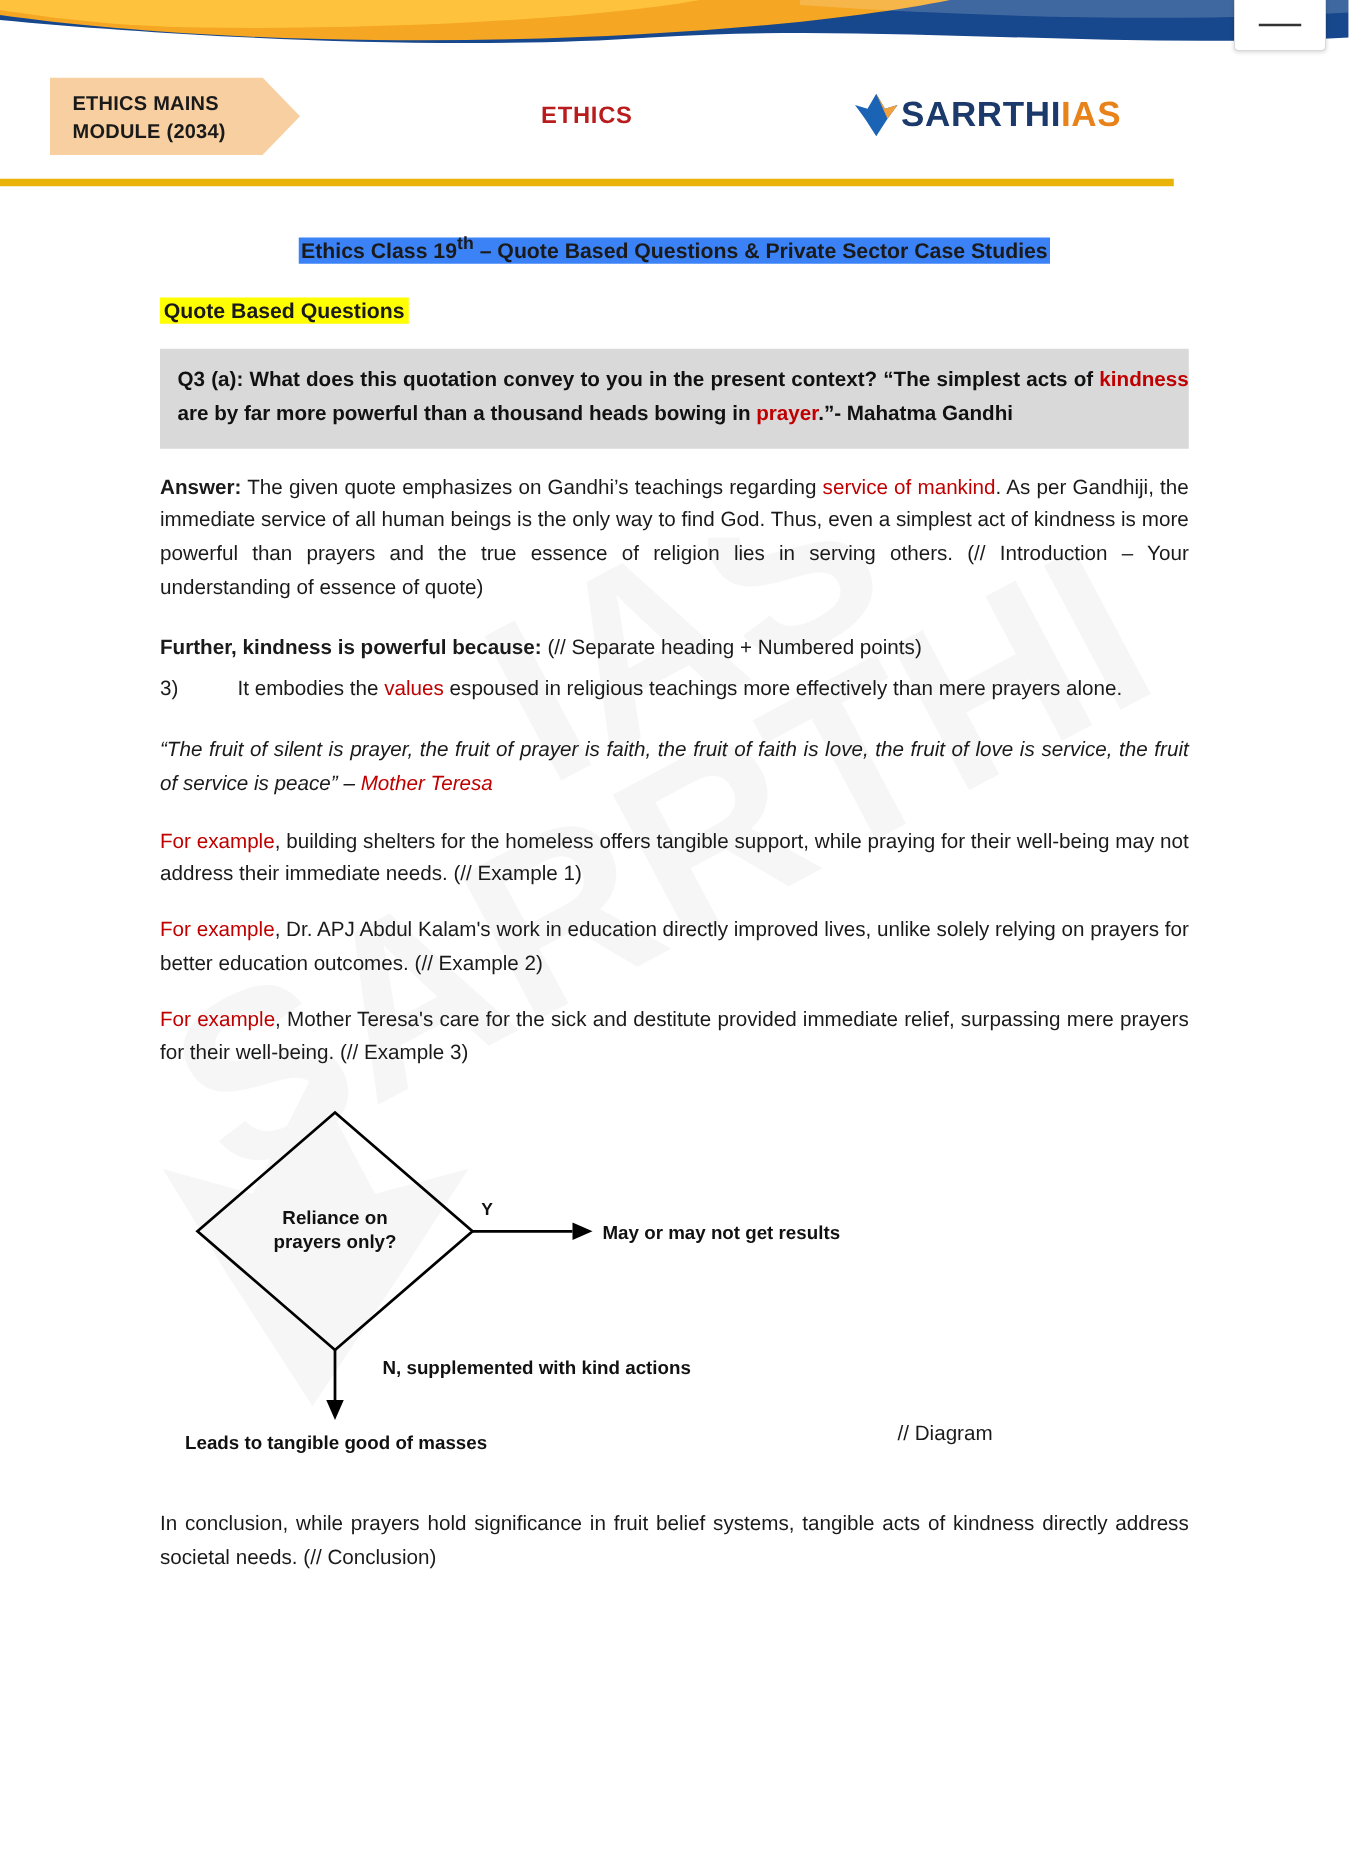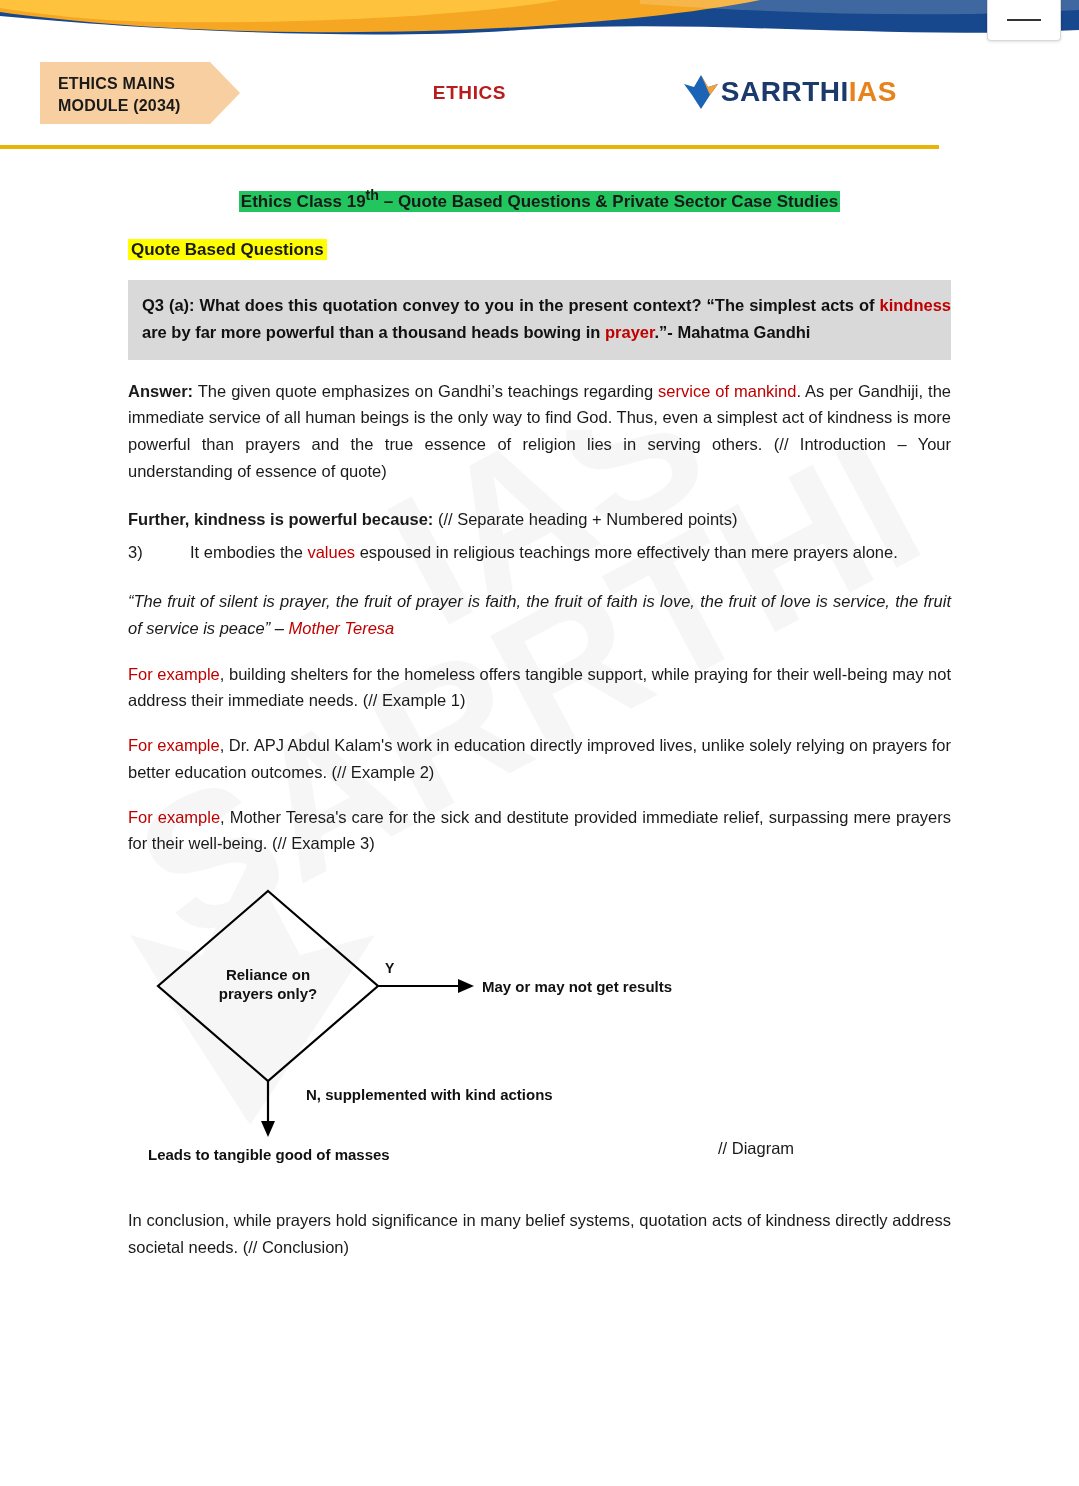--- a/index.html
+++ b/index.html
@@ -53,21 +53,21 @@
     margin: 3px 0;
     display: block;
   }
 
   
   .header {
     position: absolute;
     top: 42px; left: 0;
     width: 939px;
     height: 107px;
-    border-bottom: 4px solid #eab308;
+    border-bottom: 6px solid #eab308;
     box-sizing: border-box;
   }
   .module-tag {
     position: absolute;
     left: 40px;
     top: 20px;
     width: 200px;
     height: 62px;
   }
   .module-tag .tag-shape {
@@ -139,21 +139,21 @@
     z-index: 5;
   }
   .hl-title {
     text-align: center;
     font-size: 17px;
     font-weight: bold;
     margin: 14px 0 0 0;
     line-height: 1.5;
   }
   .hl-title span.hl {
-    background: #22c55e;
+    background: #3b82f6;
     padding: 1px 2px;
   }
   .sub-title {
     font-size: 17px;
     font-weight: bold;
     margin: 26px 0 0 0;
   }
   .sub-title span.hl {
     background: #ffff00;
     padding: 1px 3px;
@@ -336,16 +336,16 @@
         <text x="344" y="111" font-family="Liberation Sans, sans-serif" font-size="15" font-weight="bold" fill="#111" id="dg-yo">May or may not get results</text>
 
         <line x1="130" y1="200" x2="130" y2="240" stroke="#000" stroke-width="2.2"></line>
         <polygon points="123,240 137,240 130,256" fill="#000"></polygon>
         <text x="168" y="219" font-family="Liberation Sans, sans-serif" font-size="15" font-weight="bold" fill="#111" id="dg-n">N, supplemented with kind actions</text>
         <text x="10" y="279" font-family="Liberation Sans, sans-serif" font-size="15" font-weight="bold" fill="#111" id="dg-no">Leads to tangible good of masses</text>
       </svg>
       <div class="diagram-caption">// Diagram</div>
     </div>
 
-    <p class="conclusion">In conclusion, while prayers hold significance in many belief systems, quotation acts of kindness directly address societal needs. (// Conclusion)</p>
+    <p class="conclusion">In conclusion, while prayers hold significance in fruit belief systems, tangible acts of kindness directly address societal needs. (// Conclusion)</p>
 
   </div>
 </div>
 
 </body></html>

